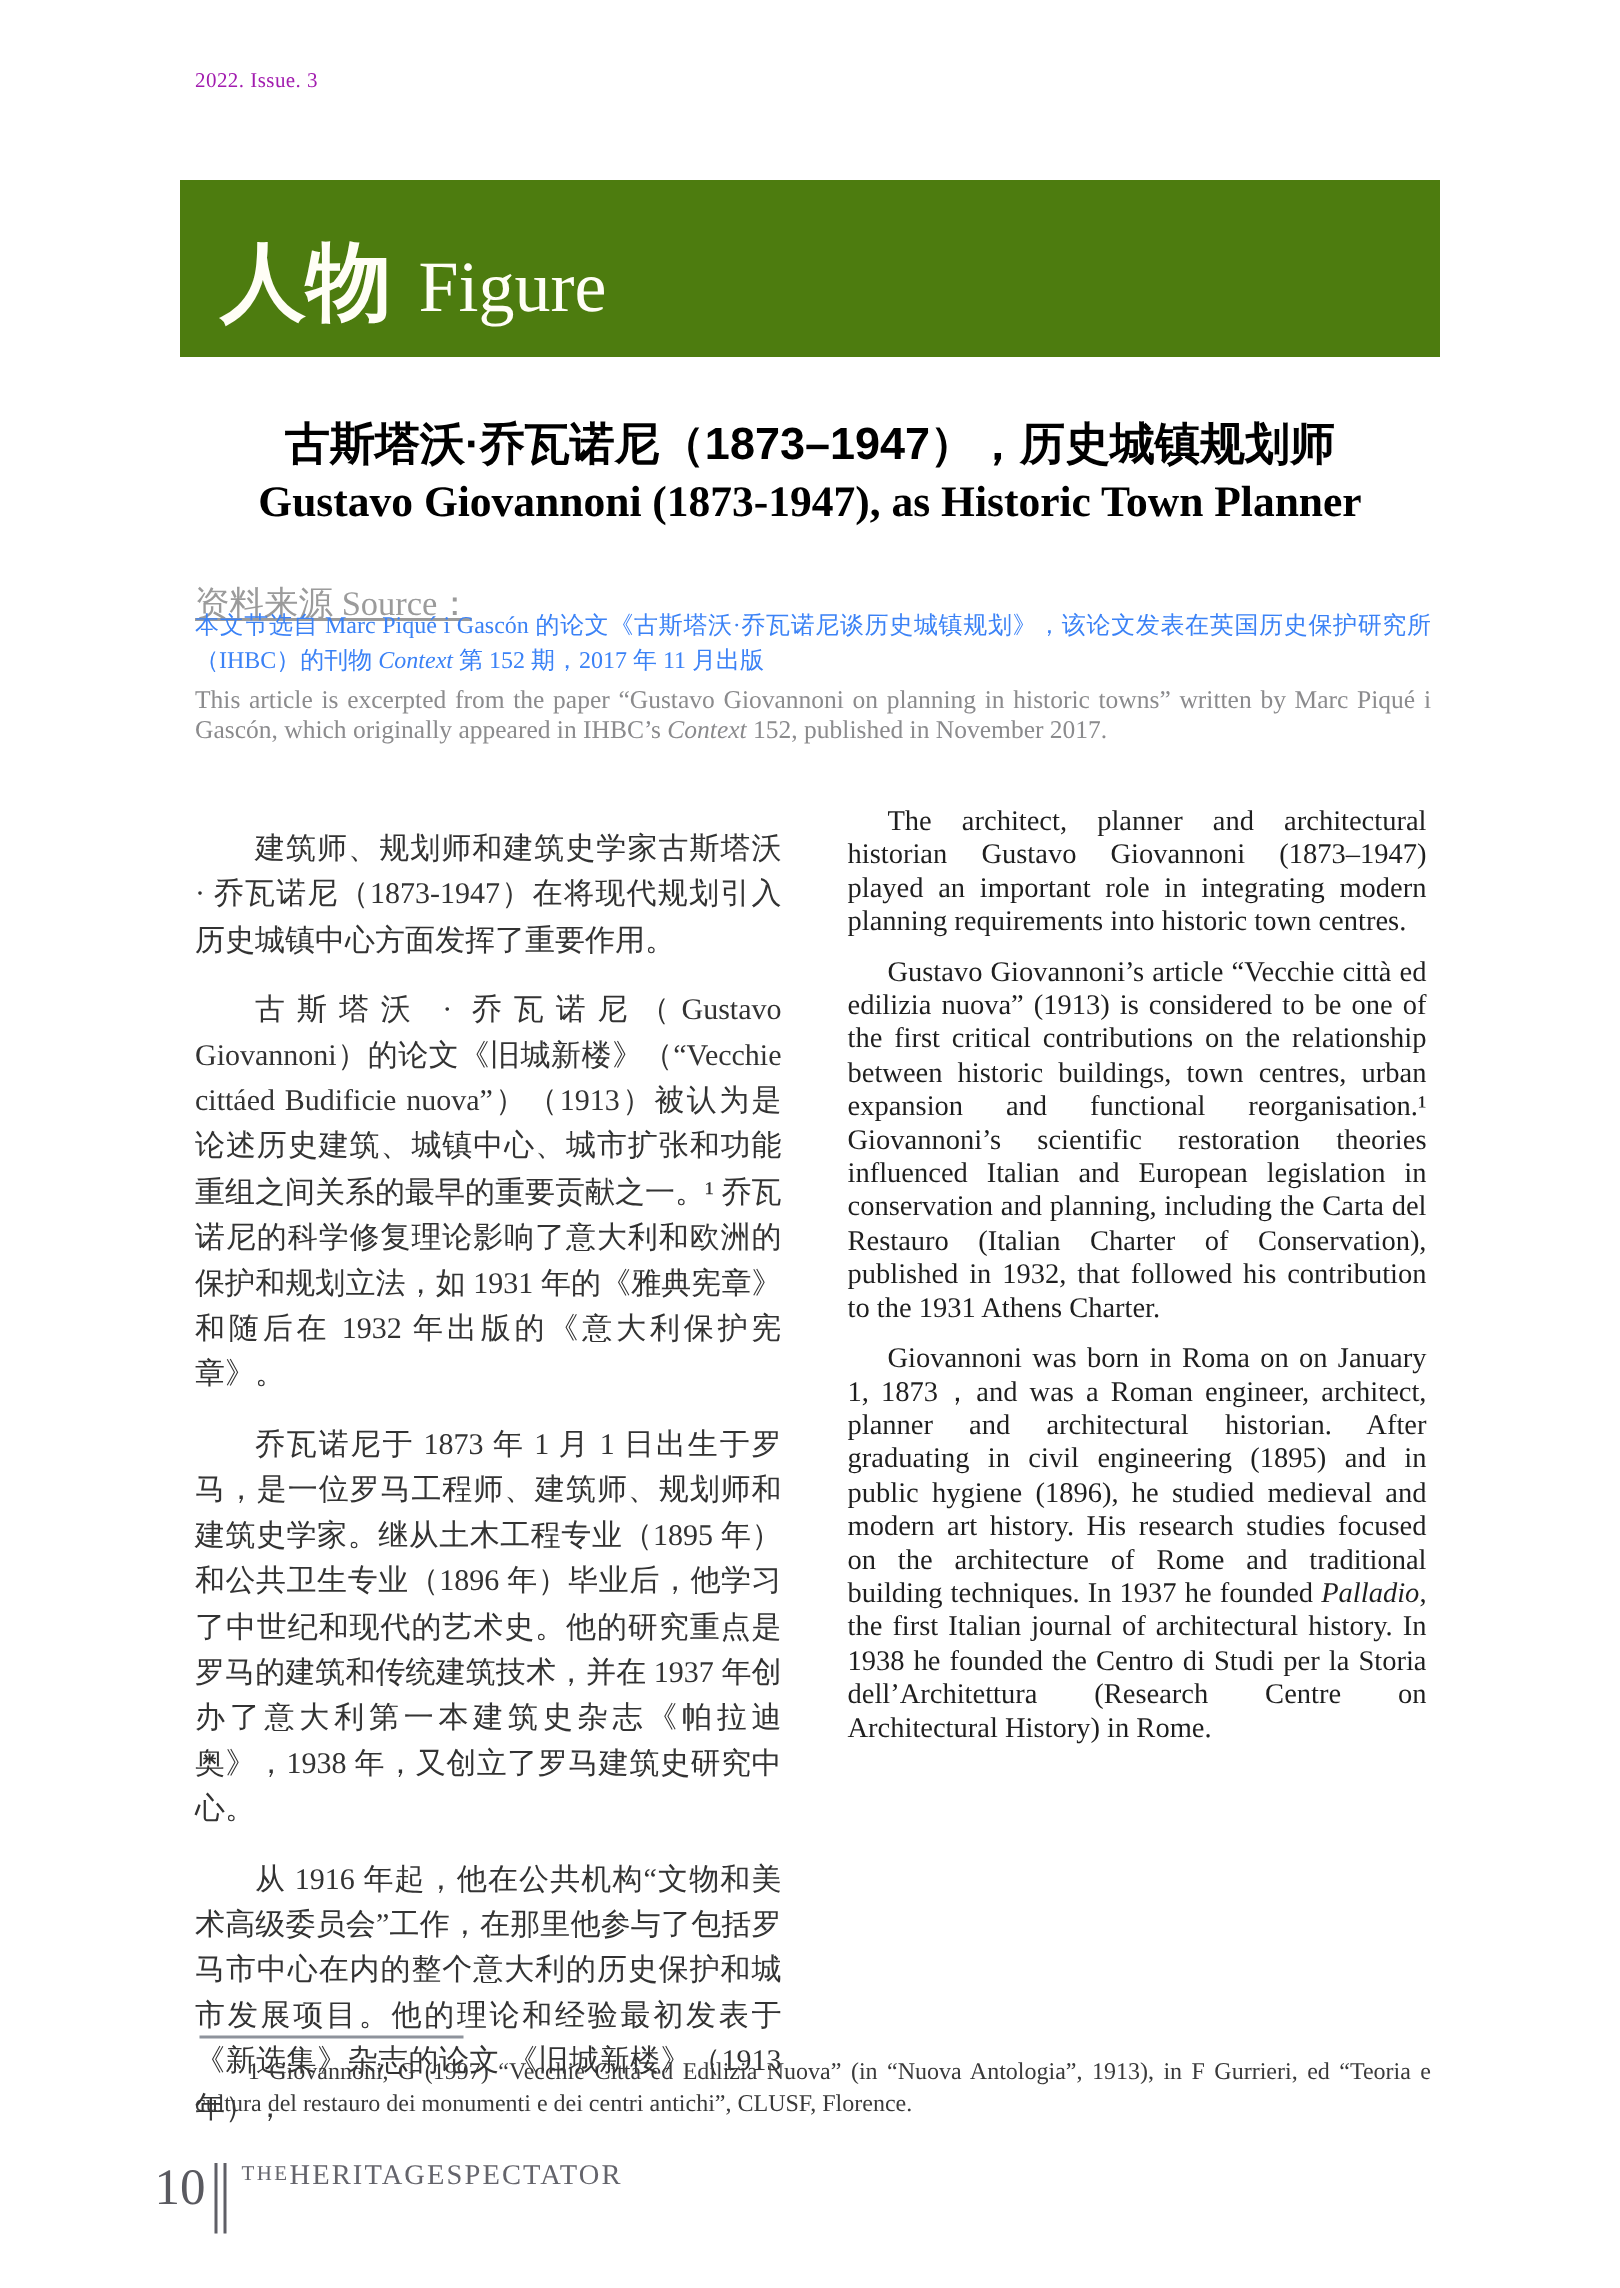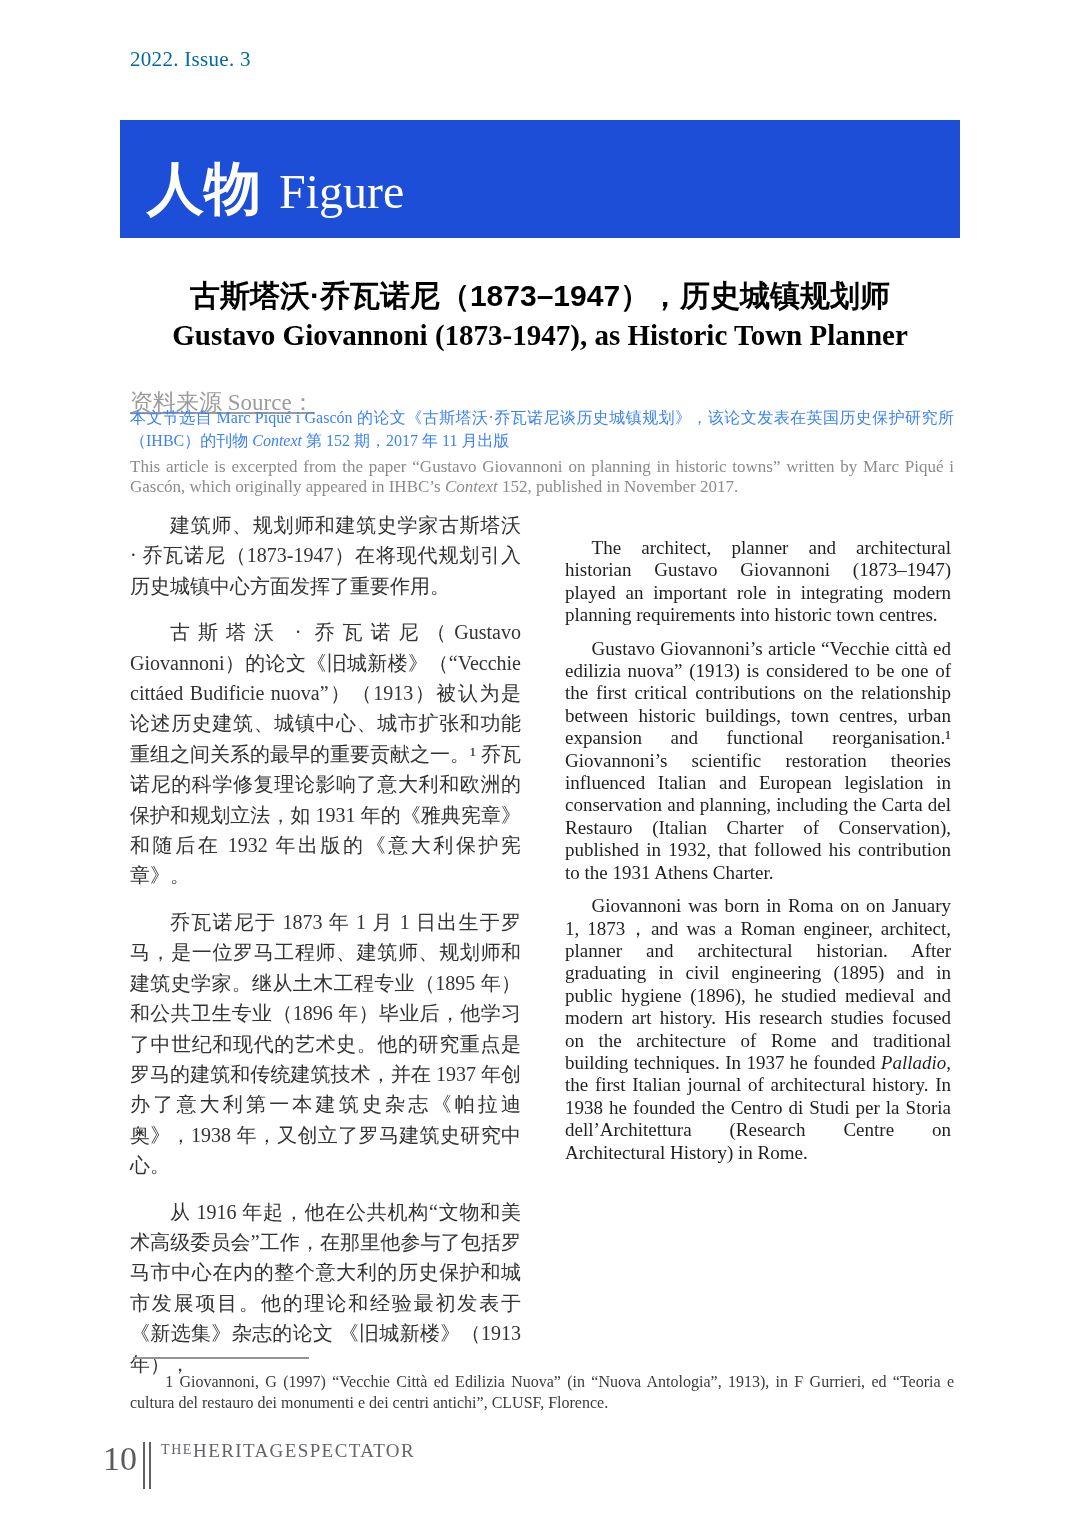--- a/index.html
+++ b/index.html
@@ -6,21 +6,21 @@
   .page{
     position:relative;
     width:1080px;
     height:1525px;
     background:#ffffff;
     font-family:"Liberation Serif","DejaVu Serif",serif;
     overflow:hidden;
   }
   .issue{
     position:absolute;left:130px;top:47px;
-    font-size:21px;color:#0369a1;letter-spacing:.3px;
+    font-size:14px;color:#a21caf;letter-spacing:.3px;
   }
   .banner{
     position:absolute;left:120px;top:120px;width:840px;height:118px;
     background:#77620b;
     display:flex;align-items:baseline;
     padding:0;box-sizing:border-box;
   }
   .banner-zh{
     margin:24px 0 0 27px;
     font-size:57px;font-weight:700;line-height:90px;
@@ -51,21 +51,21 @@
     position:absolute;left:130px;top:406px;width:824px;margin:0;
     font-size:16px;line-height:23px;color:#3b82f6;
     text-align:justify;
   }
   .source-en{
     position:absolute;left:130px;top:457px;width:824px;margin:0;
     font-size:17px;line-height:20px;color:#8b8b8d;
     text-align:justify;
   }
   .col{position:absolute;}
-  .col-left{left:130px;top:510px;width:391px;}
+  .col-left{left:130px;top:551px;width:391px;}
   .col-left p{
     margin:0 0 16px;font-size:20px;line-height:30.4px;
     text-align:justify;text-indent:2em;color:#333333;
   }
   .col-right{left:565px;top:537px;width:386px;}
   .col-right p{
     margin:0 0 11px;font-size:19px;line-height:22.4px;
     text-align:justify;text-indent:1.4em;color:#1f1f1f;
   }
   .col i{}
@@ -98,21 +98,21 @@
   .logo-line2{font-size:19px;line-height:16px;letter-spacing:1.4px;}
   .logo-line3{font-size:19px;line-height:16px;letter-spacing:1.4px;}
 </style>
 </head>
 <body>
 
 <div class="page">
 
   <div class="issue">2022. Issue. 3</div>
 
-  <div class="banner" style="background: #1d4ed8;">
+  <div class="banner" style="background: #4d7c0f;">
     <span class="banner-zh">人物</span>
     <span class="banner-en">Figure</span>
   </div>
 
   <h1 class="title-zh">古斯塔沃·乔瓦诺尼（1873–1947），历史城镇规划师</h1>
   <h2 class="title-en">Gustavo Giovannoni (1873-1947), as Historic Town Planner</h2>
 
   <div class="source-label">资料来源 Source：</div>
   <p class="source-zh"><span>本文节选自 Marc Piqué i Gascón 的论文《古斯塔沃·乔瓦诺尼谈历史城镇规划》，该论文发表在英国历史保护研究所（IHBC）的刊物 </span><i>Context</i><span> 第 152 期，2017 年 11 月出版</span></p>
   <p class="source-en"><span>This article is excerpted from the paper “Gustavo Giovannoni on planning in historic towns” written by Marc Piqué i Gascón, which originally appeared in IHBC’s </span><i>Context</i><span> 152, published in November 2017.</span></p>

